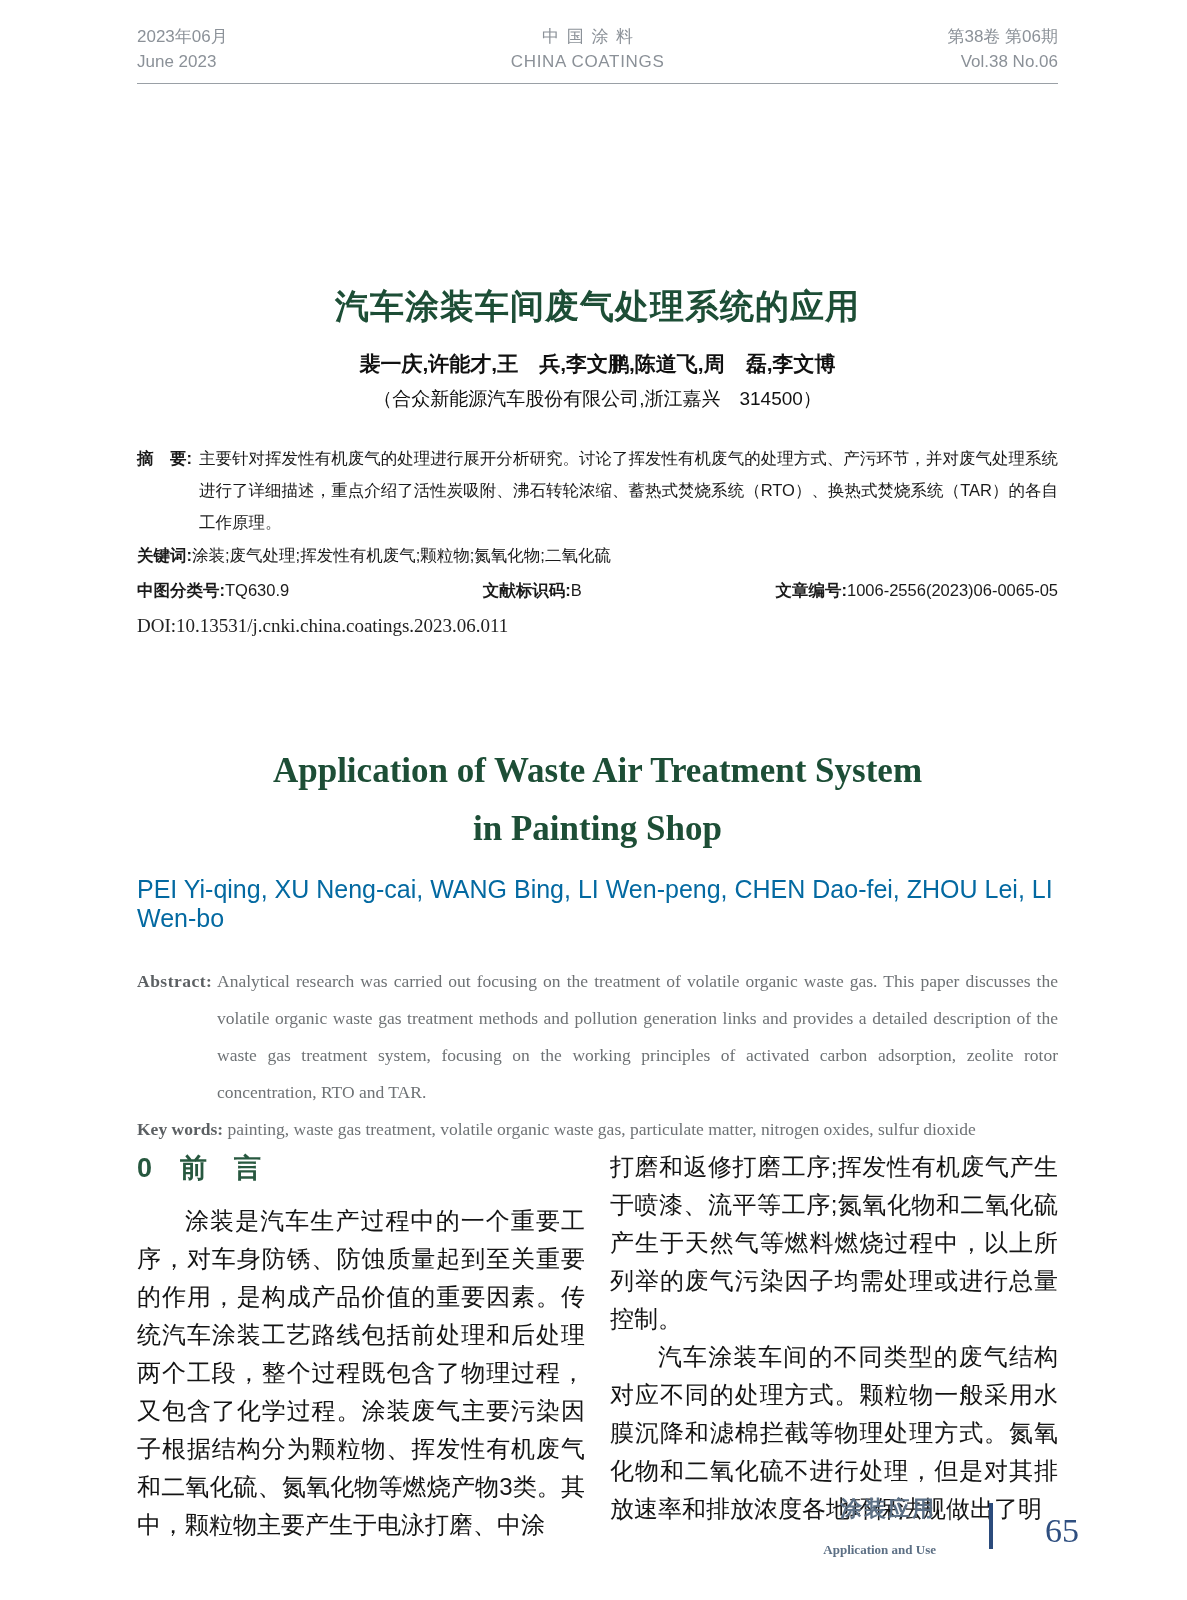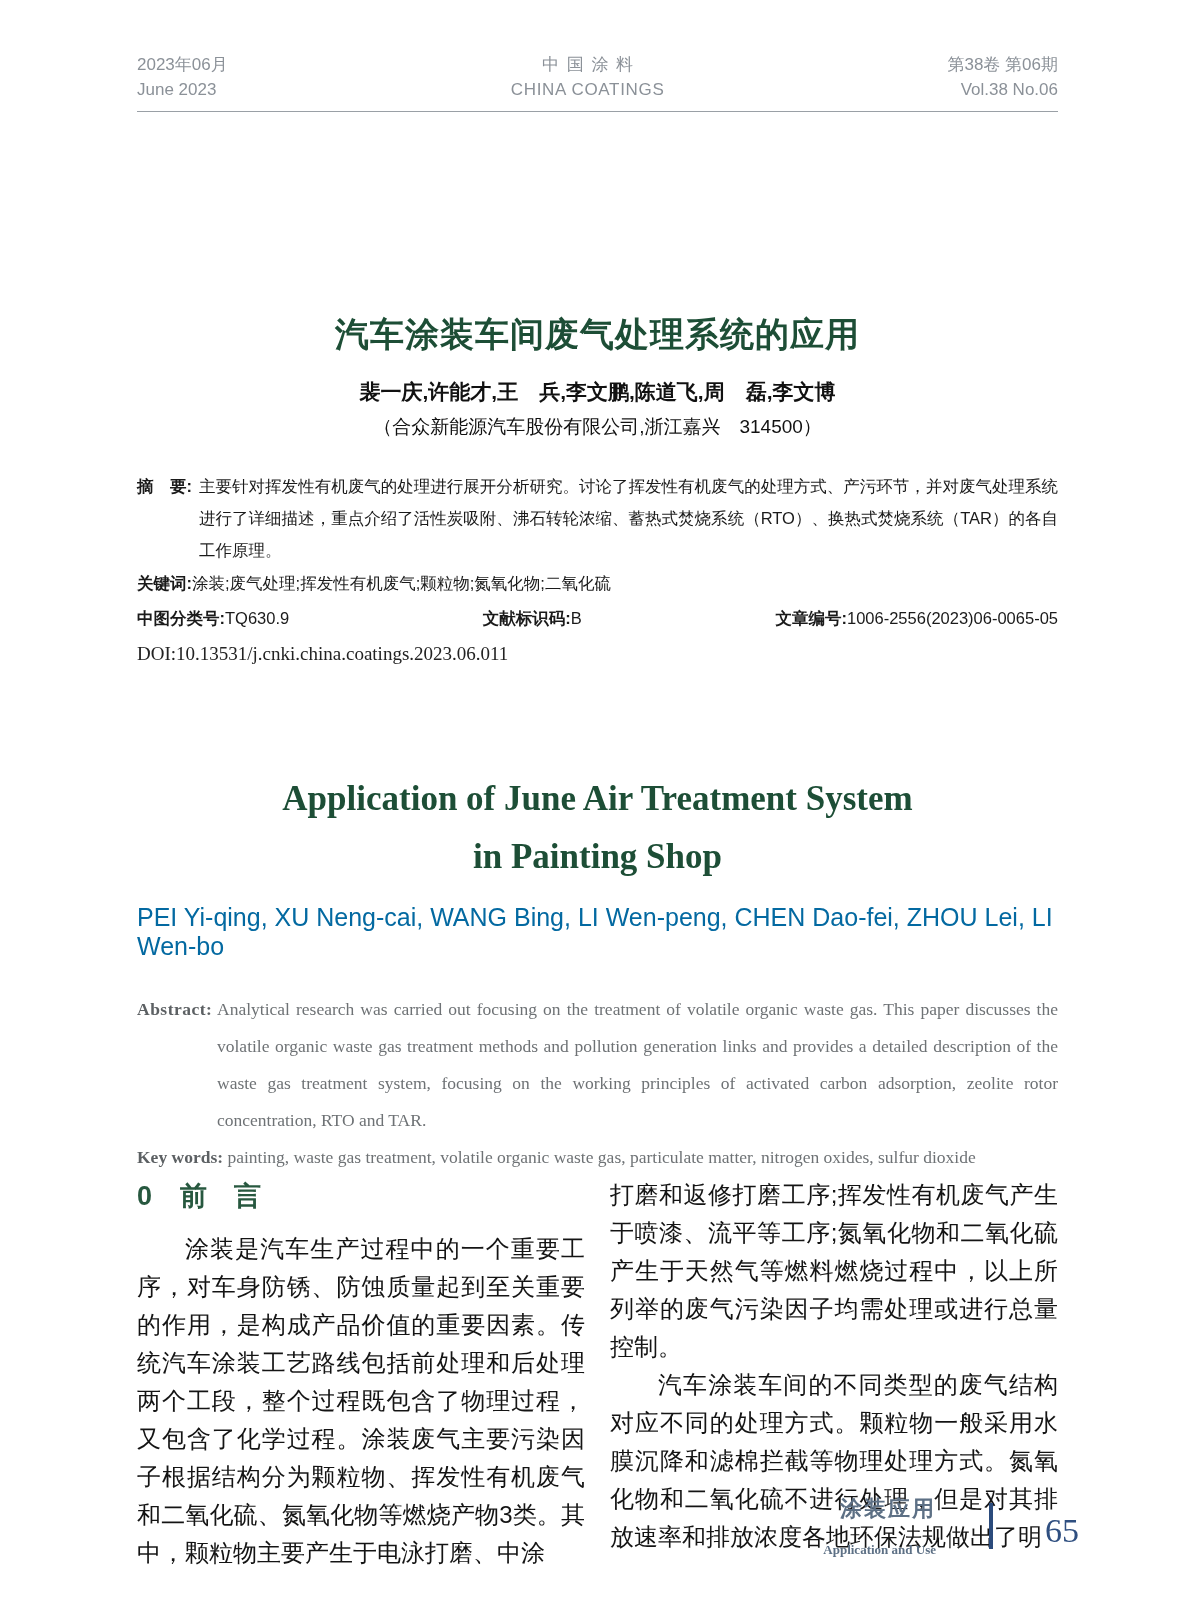--- a/index.html
+++ b/index.html
@@ -8,21 +8,21 @@
     width:1187px; height:1600px;
     position:relative; overflow:hidden;
     font-family:"Liberation Sans", sans-serif;
     color:#1a1a1a;
     -webkit-font-smoothing:antialiased;
   }
   .content { width:921px; margin:0 auto 0 137px; }
 
   
   .jheader {
-    padding-top:52px; padding-bottom:9px;
+    padding-top:24px; padding-bottom:9px;
     border-bottom:1.5px solid #9aa0a6;
     display:flex; justify-content:space-between; align-items:flex-end;
     color:#8b9198; font-size:17px; line-height:25px;
   }
   .jheader .h-left  { text-align:left;  }
   .jheader .h-center{ text-align:center; }
   .jheader .h-right { text-align:right; }
   .h-center .cn { letter-spacing:0.45em; margin-right:-0.45em; }
   .h-center .en { letter-spacing:0.04em; }
 
@@ -143,21 +143,21 @@
     <p class="kw-line"><span class="lbl2">关键词:</span><span>涂装;废气处理;挥发性有机废气;颗粒物;氮氧化物;二氧化硫</span></p>
     <div class="clc-row">
       <span><span class="lbl2">中图分类号:</span><span>TQ630.9</span></span>
       <span><span class="lbl2">文献标识码:</span><span>B</span></span>
       <span><span class="lbl2">文章编号:</span><span>1006-2556(2023)06-0065-05</span></span>
     </div>
     <div class="doi-line">DOI:10.13531/j.cnki.china.coatings.2023.06.011</div>
   </div>
 
   <div class="title-en">
-    <div>Application of June Air Treatment System</div>
+    <div>Application of Waste Air Treatment System</div>
     <div>in Painting Shop</div>
   </div>
   <div class="authors-en">PEI Yi-qing, XU Neng-cai, WANG Bing, LI Wen-peng, CHEN Dao-fei, ZHOU Lei, LI Wen-bo</div>
 
   <div class="meta-en">
     <p class="hang-en"><span class="lbl">Abstract:</span><span>Analytical research was carried out focusing on the treatment of volatile organic waste gas. This paper discusses the volatile organic waste gas treatment methods and pollution generation links and provides a detailed description of the waste gas treatment system, focusing on the working principles of activated carbon adsorption, zeolite rotor concentration, RTO and TAR.</span></p>
     <p class="kw-en"><span class="lbl3">Key words:</span> <span>painting, waste gas treatment, volatile organic waste gas, particulate matter, nitrogen oxides, sulfur dioxide</span></p>
   </div>
 
   <div class="columns">

